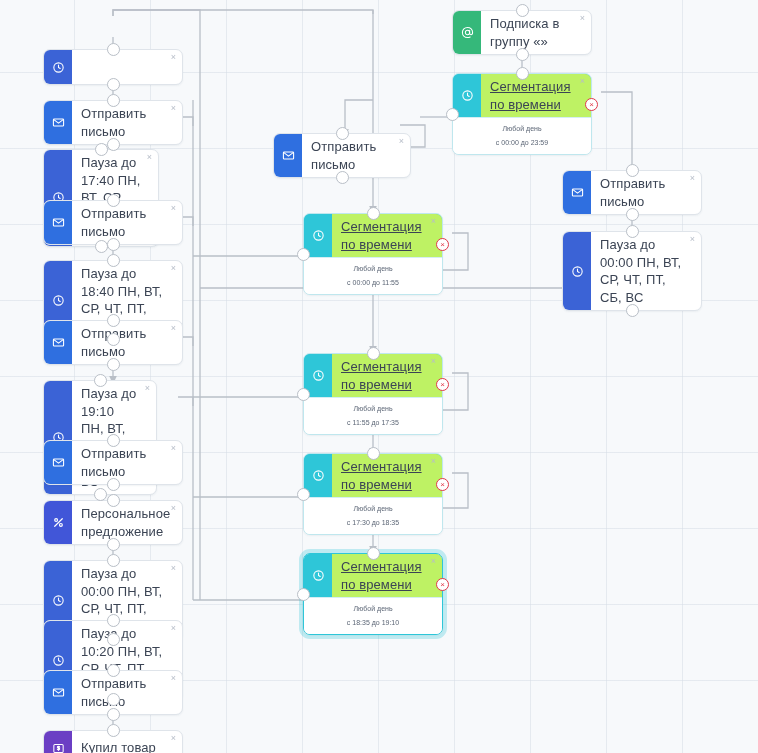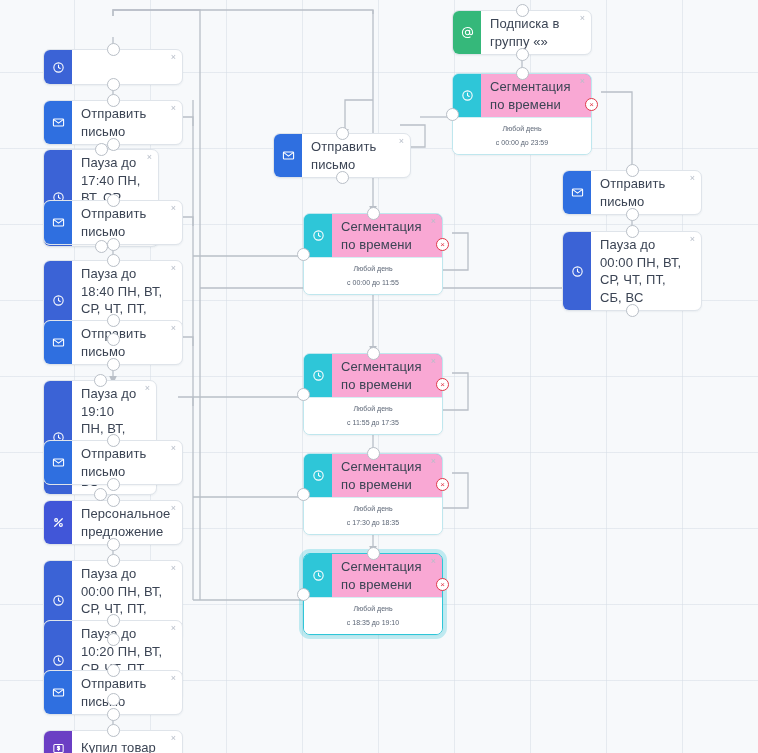--- a/index.html
+++ b/index.html
@@ -81,21 +81,21 @@
   .t-pause  .icon{background:#3b63d6;}
   .t-mail   .icon{background:#2f6fe0;}
   .t-offer  .icon{background:#4156d8;}
   .t-buy    .icon{background:#6b3fc4;}
   .t-sub    .icon{background:#35b87a;}
   .t-seg    .icon{background:#2ec6d8;}
 
   
   .node.seg{border-color:#bfe7ee;}
   .node.seg .head{background:#2ec6d8;}
-  .node.seg .title{background:#f9a8d4;color:#3b4454;}
+  .node.seg .title{background:#bef264;color:#3b4454;text-decoration:underline;}
   .node.seg .body{
     border-top:1px solid #d5eef3;
     padding:7px 6px 8px;
     text-align:center;
     border-radius:0 0 6px 6px;
     background:#fff;
   }
   .node.seg .body .ln1{font-size:7px;color:#5b6575;margin-bottom:7px;}
   .node.seg .body .ln2{font-size:7px;color:#5b6575;}
   .node.seg.selected{

